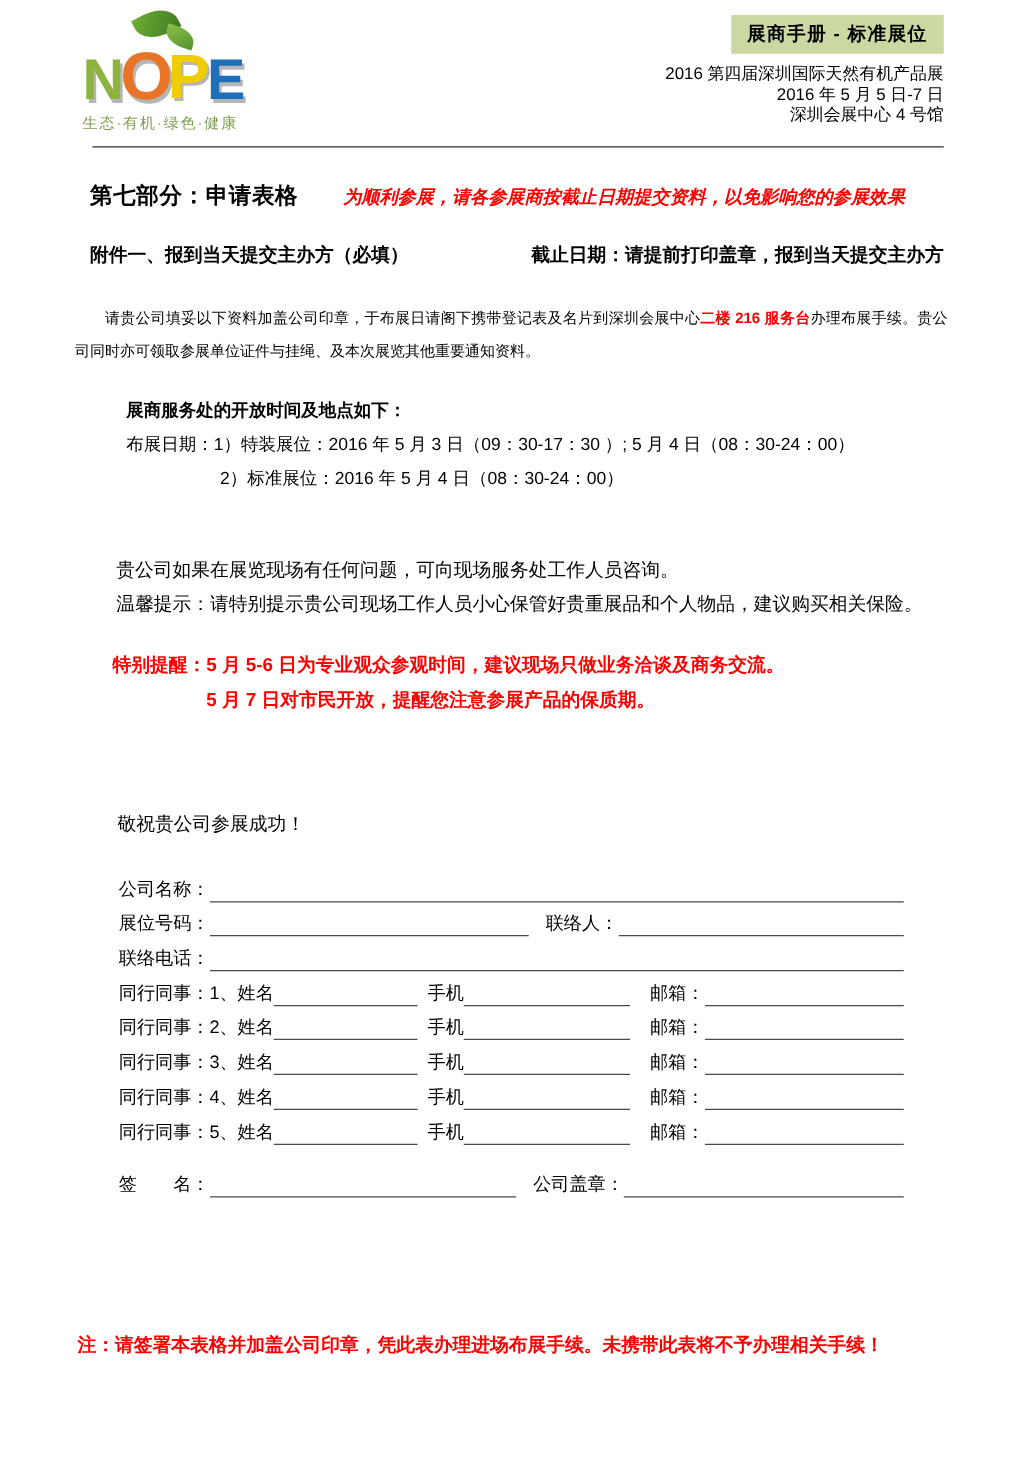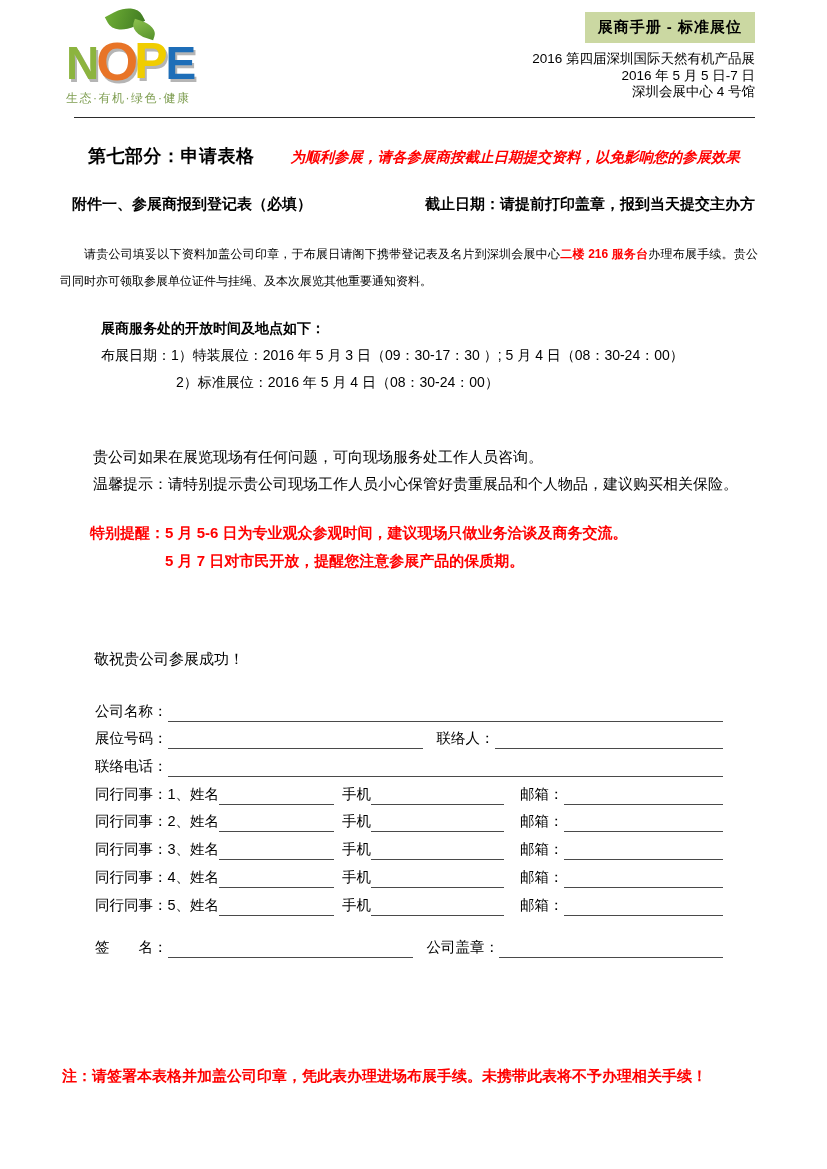--- a/index.html
+++ b/index.html
@@ -23,21 +23,21 @@
                 background:linear-gradient(135deg,#8cc04d,#55922c); }
   .tagline { margin-top:4px; font-size:12px; letter-spacing:1.5px; color:#7f9e52; white-space:nowrap; }
   .header-rule { position:absolute; left:74px; right:72px; top:117px; border-top:1.5px solid #2b2b2b; }
 
   .badge { position:absolute; top:12px; right:72px; background:#cbd8a2; color:#000;
            font-weight:bold; font-size:15px; padding:6px 13px; letter-spacing:1px; }
   .header-lines { position:absolute; top:51px; right:72px; text-align:right;
                   font-size:13.5px; line-height:16.5px;margin-left:28px; }
 
   
-  .title-row { position:absolute; left:72px; right:60px; top:144px; display:flex; align-items:flex-start;margin-left:16px; }
+  .title-row { position:absolute; left:72px; right:60px; top:144px; display:flex; align-items:flex-start; }
   .title-black { font-size:18px; font-weight:bold; letter-spacing:.5px; white-space:nowrap; }
   .title-red { font-size:14.5px; font-weight:bold; color:#ff0000; margin-left:36px; padding-top:4px; white-space:nowrap;font-style:italic; }
   .attach-row { position:absolute; left:72px; top:195px; width:683px; display:flex;
                 justify-content:space-between; font-weight:bold; font-size:15px; white-space:nowrap; }
 
   
   .intro { position:absolute; left:60px; top:241px; width:698px; font-size:12px;
            line-height:27px; text-indent:2em; text-align:justify; }
   .red-bold { color:#ff0000; font-weight:bold; }
   .service { position:absolute; left:101px; top:315px; width:665px; font-size:14px; line-height:27px; }
@@ -89,21 +89,21 @@
     <div>深圳会展中心 4 号馆</div>
   </div>
   <div class="header-rule"></div>
 
   <div class="title-row">
     <span class="title-black">第七部分：申请表格</span>
     <span class="title-red">为顺利参展，请各参展商按截止日期提交资料，以免影响您的参展效果</span>
   </div>
 
   <div class="attach-row">
-    <span>附件一、参展商报到登记表（必填）</span>
+    <span>附件一、报到当天提交主办方（必填）</span>
     <span>截止日期：请提前打印盖章，报到当天提交主办方</span>
   </div>
 
   <div class="intro"><span>请贵公司填妥以下资料加盖公司印章，于布展日请阁下携带登记表及名片到深圳会展中心</span><span class="red-bold">二楼 216 服务台</span><span>办理布展手续。贵公司同时亦可领取参展单位证件与挂绳、及本次展览其他重要通知资料。</span></div>
 
   <div class="service">
     <div class="svc-head">展商服务处的开放时间及地点如下：</div>
     <div>布展日期：1）特装展位：2016 年 5 月 3 日（09：30-17：30  ）; 5 月 4 日（08：30-24：00）</div>
     <div class="svc-indent">2）标准展位：2016 年 5 月 4 日（08：30-24：00）</div>
   </div>

